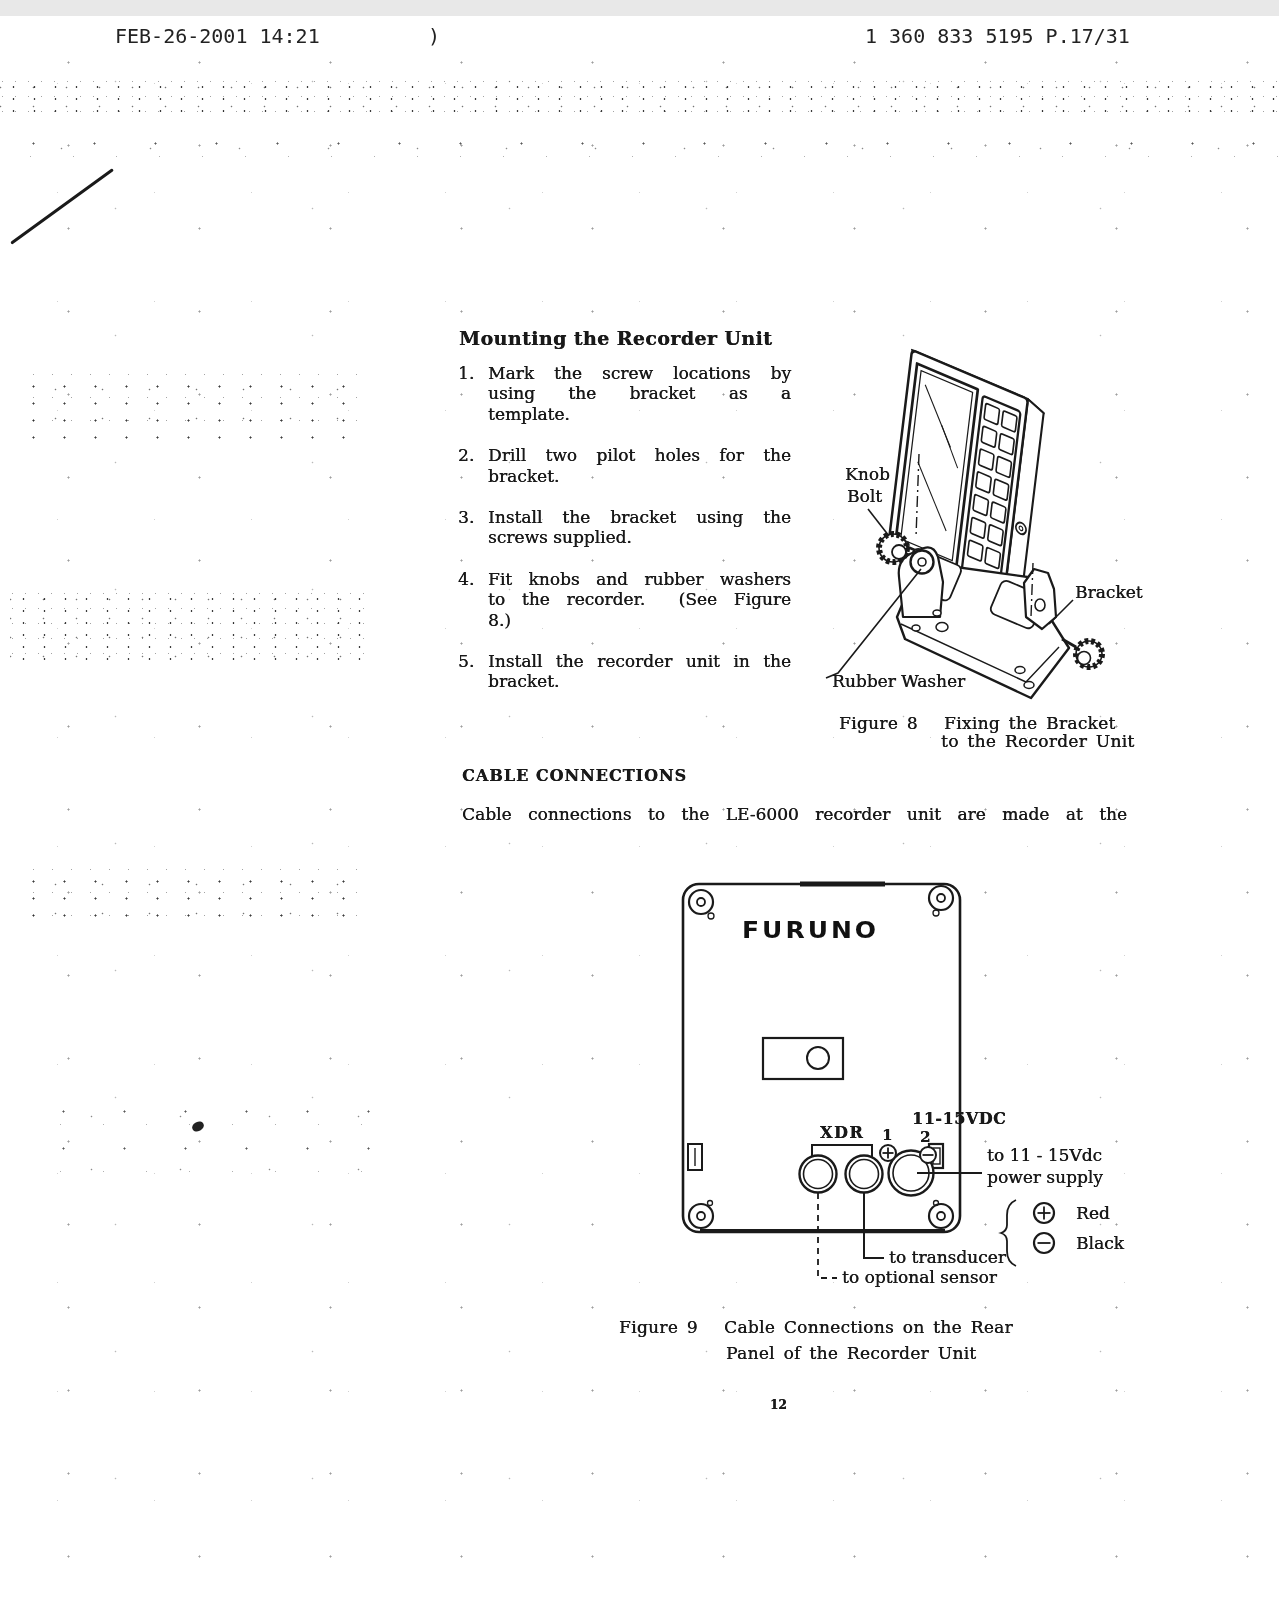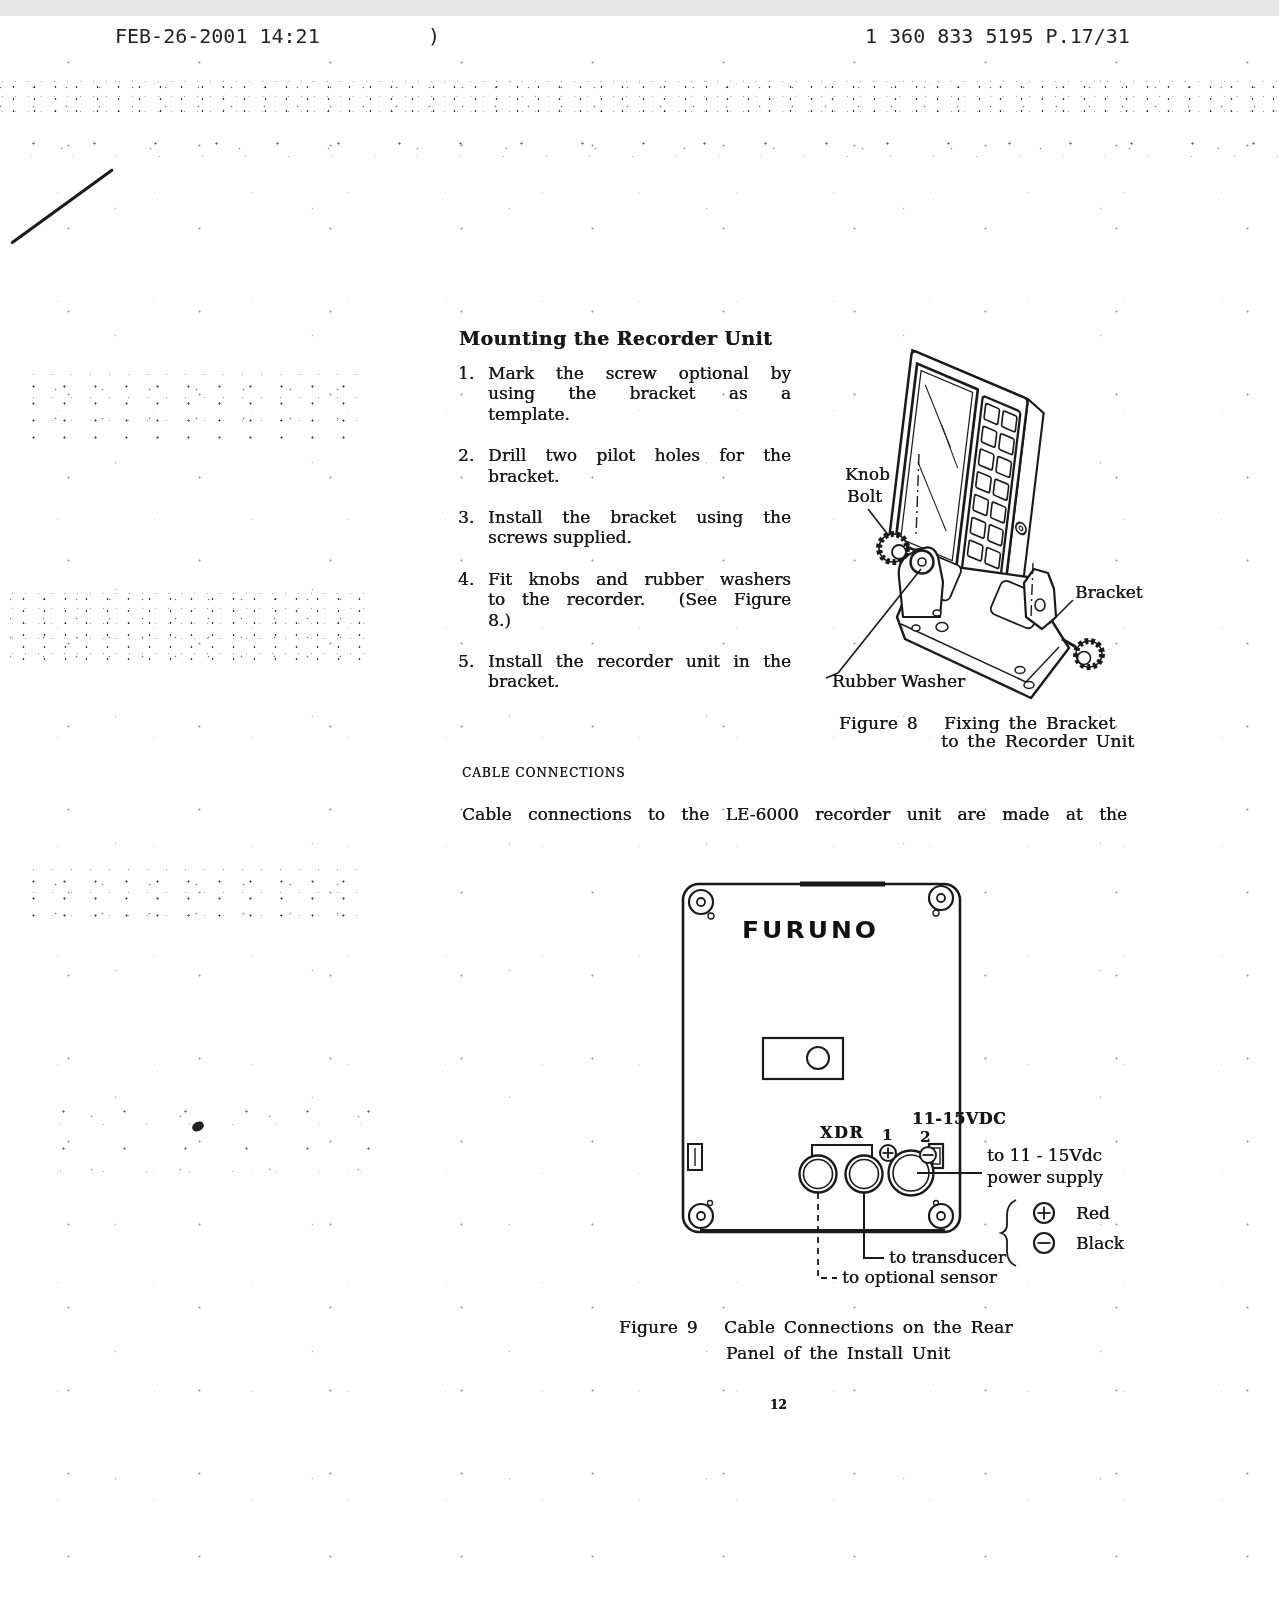--- a/index.html
+++ b/index.html
@@ -62,21 +62,21 @@
   <div class="abs mono" style="left:115px;top:8px;">FEB-26-2001  14:21</div>
   <div class="abs mono" style="left:428px;top:8px;">)</div>
   <div class="abs mono" style="left:865px;top:8px;">1 360 833 5195   P.17/31</div>
 
   <div class="abs h-serif ink" style="left:459px;top:311px;">Mounting the Recorder Unit</div>
 
   <div class="abs steps body-txt ink" style="left:458px;top:347px;">
     <div class="step">
       <span class="num">1.</span>
       <div class="body">
-        <div class="ln just">Mark the screw optional by</div>
+        <div class="ln just">Mark the screw locations by</div>
         <div class="ln just">using the bracket as a</div>
         <div class="ln">template.</div>
       </div>
     </div>
     <div class="step">
       <span class="num">2.</span>
       <div class="body">
         <div class="ln just">Drill two pilot holes for the</div>
         <div class="ln">bracket.</div>
       </div>
@@ -175,21 +175,21 @@
     </g>
   </svg>
 
   <div class="abs figlabel ink" style="left:845px;top:448px;text-align:right;">Knob</div>
   <div class="abs figlabel ink" style="left:847px;top:470px;">Bolt</div>
   <div class="abs figlabel ink" style="left:1075px;top:566px;">Bracket</div>
   <div class="abs figlabel ink" style="left:832px;top:655px;">Rubber Washer</div>
   <div class="abs cap ink" style="left:839px;top:697px;">Figure 8   Fixing the Bracket</div>
   <div class="abs cap ink" style="left:941px;top:715px;">to the Recorder Unit</div>
 
-  <div class="abs ink" style="left:462px;top:750px;font-weight:normal;font-size:12px;letter-spacing:1px;">CABLE CONNECTIONS</div>
+  <div class="abs ink" style="left:462px;top:750px;font-weight:bold;font-size:16px;letter-spacing:1px;">CABLE CONNECTIONS</div>
   <div class="abs para body-txt ink" style="left:462px;top:788px;">
     <div class="ln just">Cable connections to the LE-6000 recorder unit are made at the</div>
   </div>
 
   <svg style="left:655px;top:845px;" width="420" height="440" viewBox="655 845 420 440">
     <g fill="#ffffff" stroke="#1a1a1a">
       <rect x="683" y="868" width="277" height="348" rx="16" stroke-width="2.6"></rect>
       <line x1="700" y1="1215" x2="945" y2="1215" stroke-width="4"></line>
       <line x1="800" y1="868" x2="885" y2="868" stroke-width="5"></line>
       <g>
@@ -272,17 +272,17 @@
   <div class="abs ink" style="left:882px;top:1110px;font-weight:bold;font-size:15px;">1</div>
   <div class="abs ink" style="left:920px;top:1112px;font-weight:bold;font-size:15px;">2</div>
   <div class="abs figlabel ink" style="left:987px;top:1129px;">to 11 - 15Vdc</div>
   <div class="abs figlabel ink" style="left:987px;top:1151px;">power supply</div>
   <div class="abs figlabel ink" style="left:1076px;top:1187px;">Red</div>
   <div class="abs figlabel ink" style="left:1076px;top:1217px;">Black</div>
   <div class="abs figlabel ink" style="left:889px;top:1231px;">to transducer</div>
   <div class="abs figlabel ink" style="left:842px;top:1251px;">to optional sensor</div>
 
   <div class="abs cap ink" style="left:619px;top:1301px;">Figure 9   Cable Connections on the Rear</div>
-  <div class="abs cap ink" style="left:726px;top:1327px;">Panel of the Install Unit</div>
+  <div class="abs cap ink" style="left:726px;top:1327px;">Panel of the Recorder Unit</div>
 
   <div class="abs ink" style="left:770px;top:1382px;font-size:12px;font-weight:bold;">12</div>
 
 </div>
 
 </body></html>

